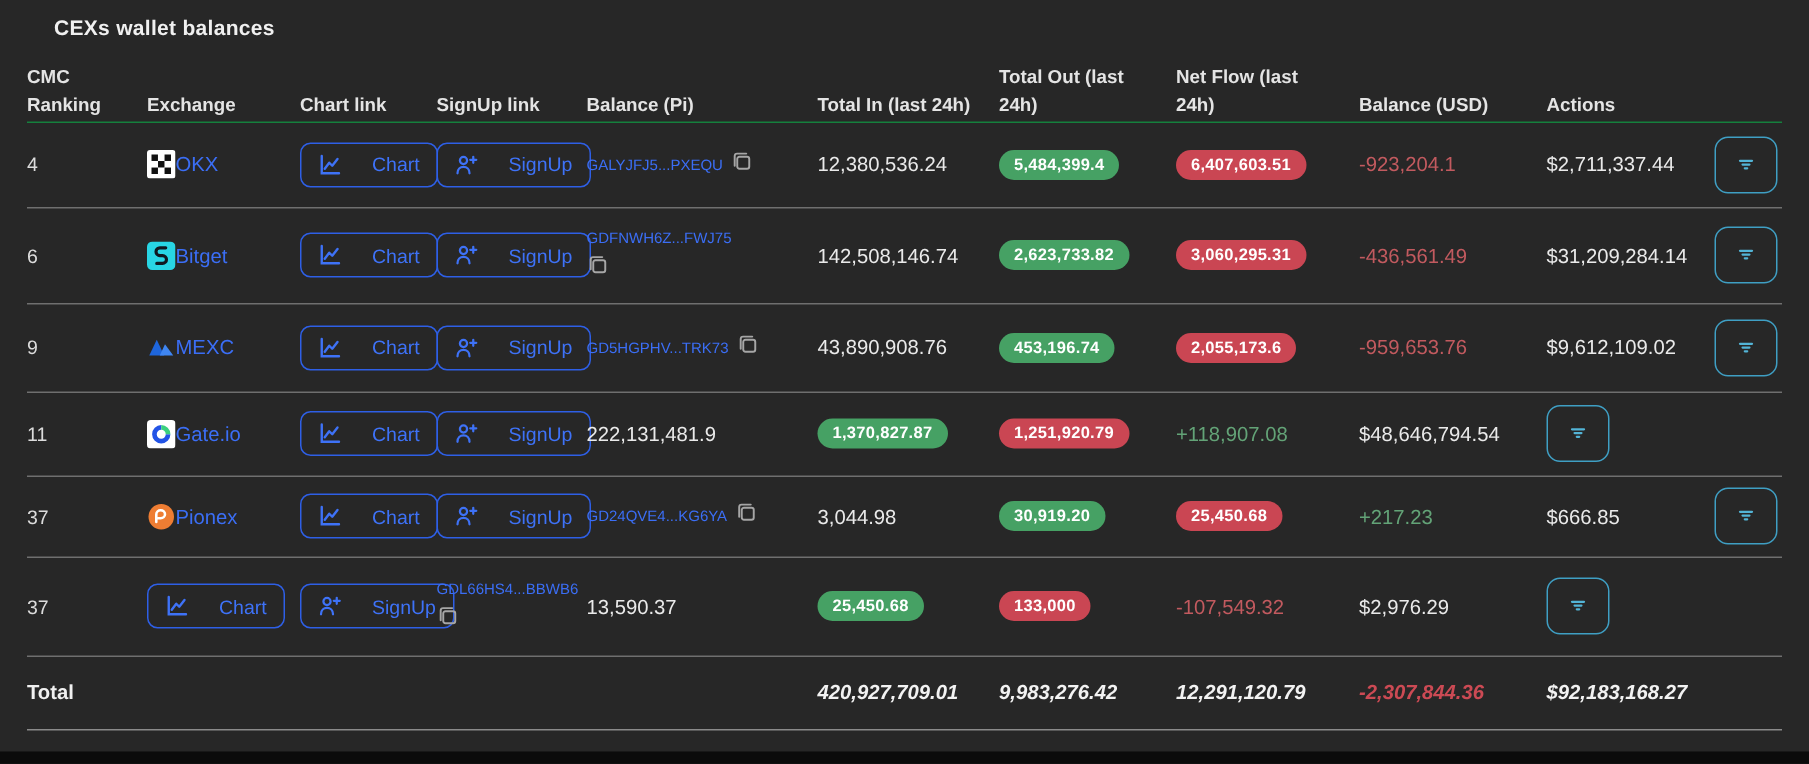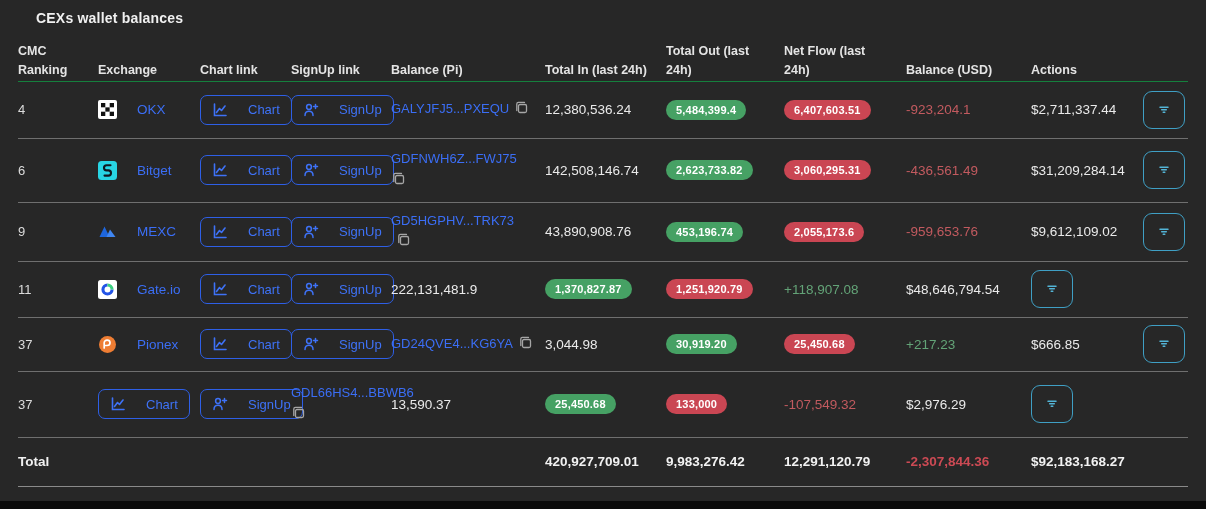--- a/index.html
+++ b/index.html
@@ -10,50 +10,50 @@
   .grid { display:grid; grid-template-columns:80px 102px 91px 100px 154px 121px 118px 122px 125px 112px 45px; }
   .hdr { margin-top:16px; align-items:end; border-bottom:1px solid #15803d; }
   .hdr .hc { color:#e4e4e4; font-size:12.5px; font-weight:bold; line-height:1.55; padding-right:14px; }
 
   .row { align-items:center; border-bottom:1px solid #6f6f6f; }
   .row > div { padding-right:12px; }
   .r1 { min-height:57px; } .r2 { min-height:64px; } .r3 { min-height:59px; }
   .r4 { min-height:56px; } .r5 { min-height:54px; } .r6 { min-height:66px; }
 
   .rank { color:#dcdcdc; font-size:13px; }
-  .cell-ex { display:flex; align-items:center; gap:20px; }
+  .cell-ex { display:flex; align-items:center; gap:0; }
   .cell-ex.stacked { flex-direction:column; align-items:flex-start; gap:3px; }
   .exlink { color:#3b6ef5; font-size:13.5px; text-decoration:none; cursor:pointer; }
   .logo { width:19px; height:19px; flex:0 0 auto; display:block; }
 
   .btn { display:inline-flex; align-items:center; gap:20px; padding:6px 11px; background:transparent;
          border:1px solid #2e5fe6; border-radius:7px; color:#3e72f7; font-size:13px; cursor:pointer;
          font-family:"Liberation Sans", sans-serif; }
   .btn svg { display:block; }
 
-  .wallet { font-size:13px; line-height:1.5; }
+  .wallet { font-size:10px; line-height:1.5; }
   .addr { color:#3b6ef5; text-decoration:none; cursor:pointer; white-space:nowrap; }
   .copy { display:inline-block; vertical-align:-2px; margin-left:5px; cursor:pointer; }
   .wallet.wrapped .copy { display:block; margin-left:0; margin-top:2px; }
 
   .num { color:#eaeaea; font-size:13.5px; }
   .badge { display:inline-block; padding:4px 10px; border-radius:999px; color:#fff;
            font-size:11px; font-weight:bold; letter-spacing:.2px; }
   .badge.green { background:#46a164; }
   .badge.red { background:#ca4653; }
   .flow { font-size:13.5px; }
   .flow.neg { color:#c25a5f; }
   .flow.pos { color:#63a377; }
 
   .actbtn { width:42px; height:38px; border:1px solid #3f9fc4; border-radius:9px; background:transparent;
             display:flex; align-items:center; justify-content:center; cursor:pointer; }
 
   .totalrow { align-items:center; min-height:49px; border-bottom:1px solid #8a8a8a; }
   .totalrow .tl { color:#f0f0f0; font-size:13.5px; font-weight:bold; }
-  .totalrow .tn { color:#f2f2f2; font-size:13.5px; font-weight:600; }
+  .totalrow .tn { color:#f2f2f2; font-size:13.5px; font-weight:600;font-style:italic; }
   .totalrow .tn.neg { color:#cc4a54; font-weight:600; }
 </style>
 </head>
 <body>
 
 <svg width="0" height="0" style="position:absolute">
   <defs>
     <g id="i-chart">
       <path d="M2.5 2v11.5H14" fill="none" stroke="#3e72f7" stroke-width="1.6" stroke-linecap="round"></path>
       <polyline points="4.5,10.5 7.5,6.5 9.5,8.5 13,4" fill="none" stroke="#3e72f7" stroke-width="1.6" stroke-linecap="round" stroke-linejoin="round"></polyline>

